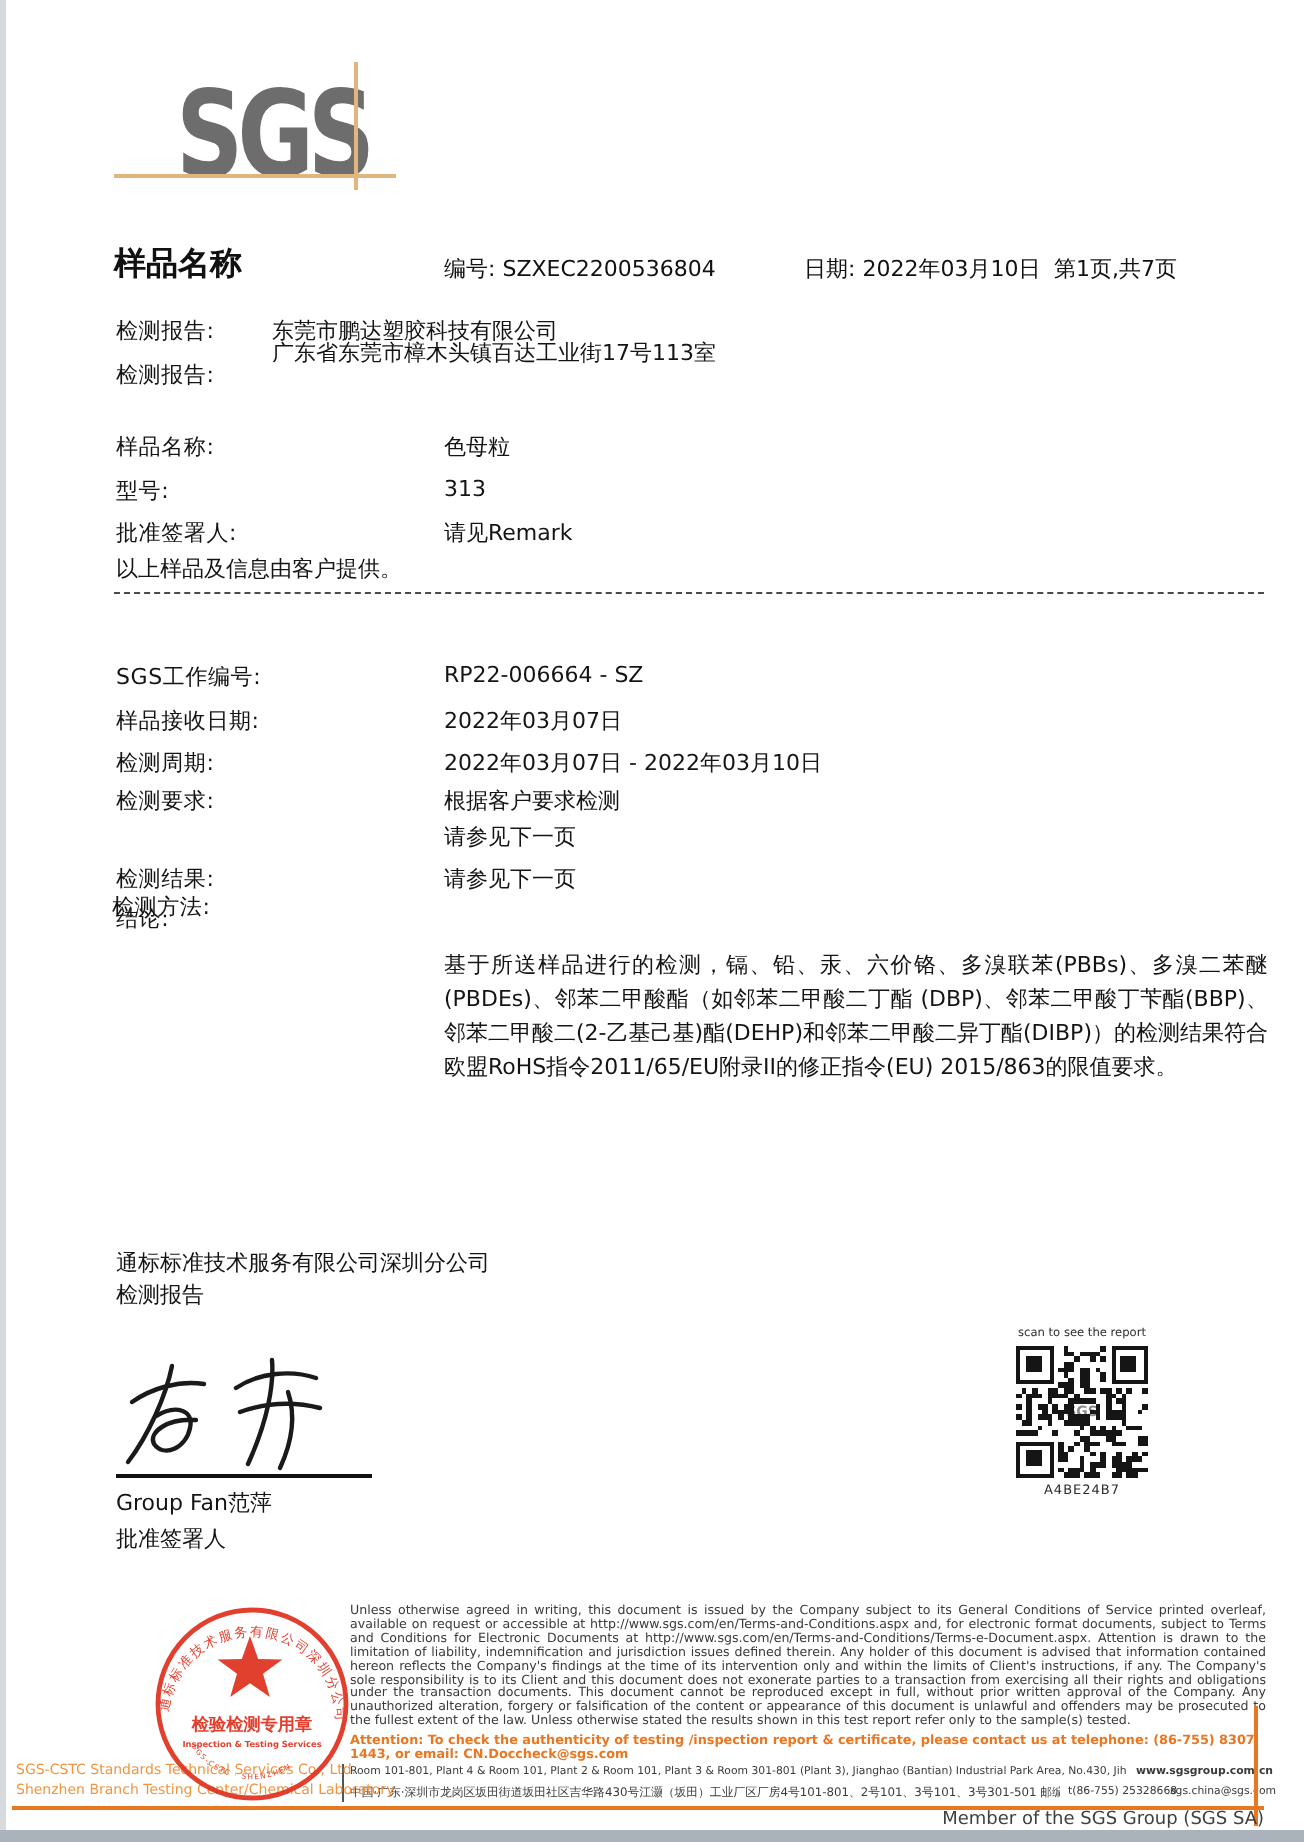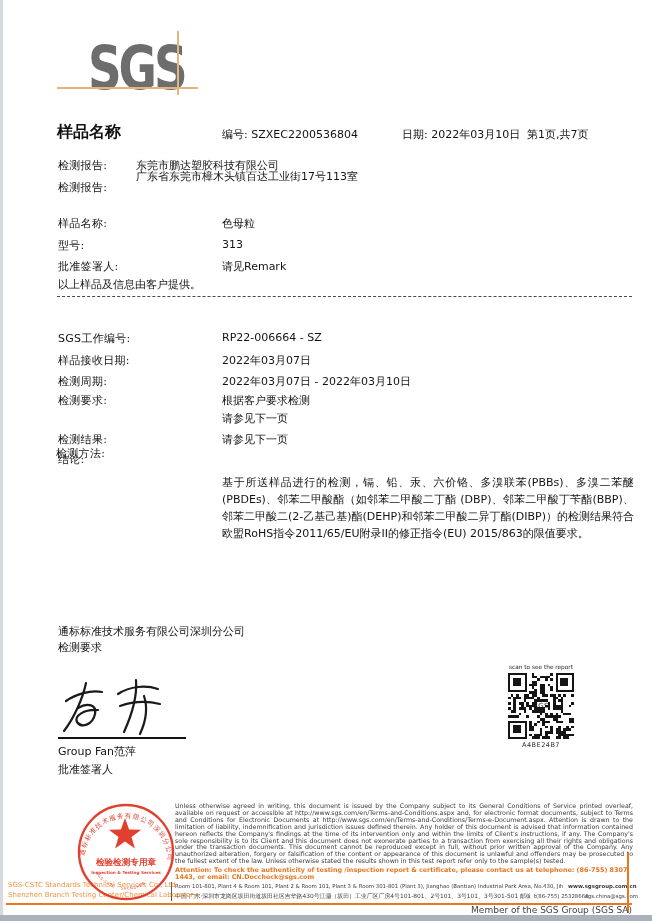--- a/index.html
+++ b/index.html
@@ -84,21 +84,21 @@
 <div class="abs cnval" style="left:222px;top:393px;">根据客户要求检测</div>
 <div class="abs cnlabel" style="left:56px;top:411px;margin-top:35px;">检测方法:</div>
 <div class="abs cnval" style="left:222px;top:411px;">请参见下一页</div>
 <div class="abs cnlabel" style="left:58px;top:432px;">检测结果:</div>
 <div class="abs cnval" style="left:222px;top:432px;">请参见下一页</div>
 
 <div class="abs cnlabel" style="left:58px;top:452px;">结论:</div>
 <div class="abs conclusion" style="left:222px;top:474px;width:412px;">基于所送样品进行的检测，镉、铅、汞、六价铬、多溴联苯(PBBs)、多溴二苯醚(PBDEs)、邻苯二甲酸酯（如邻苯二甲酸二丁酯 (DBP)、邻苯二甲酸丁苄酯(BBP)、邻苯二甲酸二(2-乙基己基)酯(DEHP)和邻苯二甲酸二异丁酯(DIBP)）的检测结果符合欧盟RoHS指令2011/65/EU附录II的修正指令(EU) 2015/863的限值要求。</div>
 
 <div class="abs sigcompany" style="left:58px;top:624px;">通标标准技术服务有限公司深圳分公司</div>
-<div class="abs sigcompany" style="left:58px;top:640px;">检测要求</div>
+<div class="abs sigcompany" style="left:58px;top:640px;">检测报告</div>
 
 <svg class="abs" style="left:60px;top:676px;" width="135" height="62" viewBox="0 0 135 62">
   <g fill="none" stroke="#1a1a1a" stroke-width="2.2" stroke-linecap="round" stroke-linejoin="round">
     <path d="M6,25 C16,18 30,14 42,16"></path>
     <path d="M26,7 C23,22 14,42 4,55"></path>
     <path d="M18,32 C28,26 37,29 35,38 C33,48 22,53 17,46 C14,40 24,33 38,34"></path>
     <path d="M58,18 C70,10 86,9 98,13"></path>
     <path d="M76,4 C77,16 74,34 64,56"></path>
     <path d="M60,30 C74,25 88,25 100,28"></path>
     <path d="M84,20 C88,32 86,45 80,58"></path>

